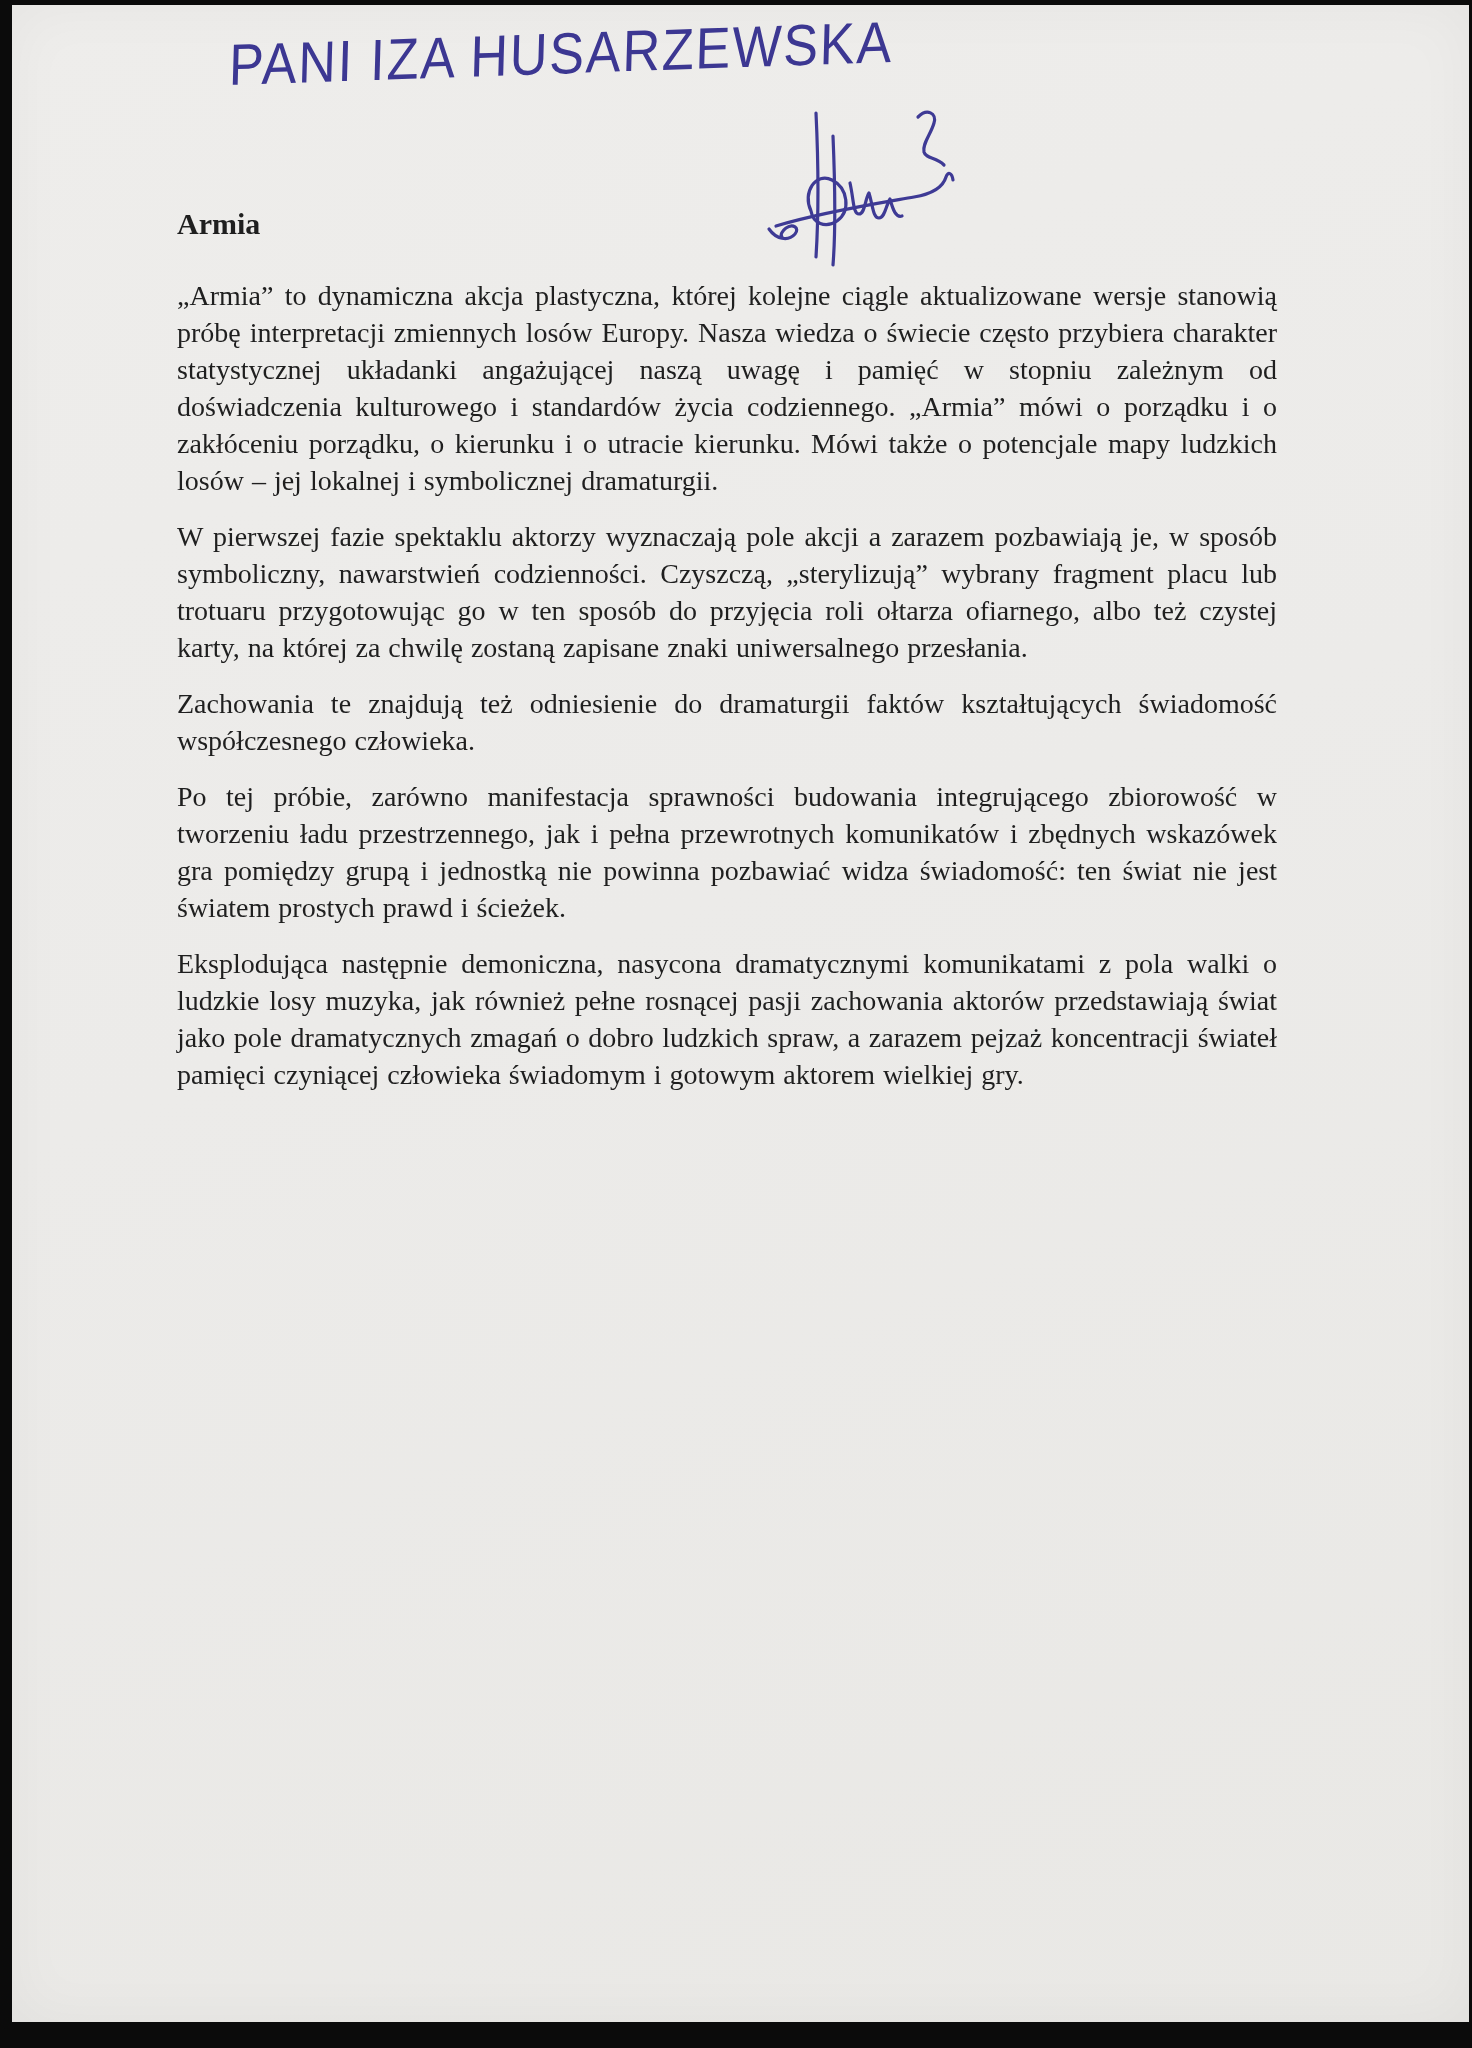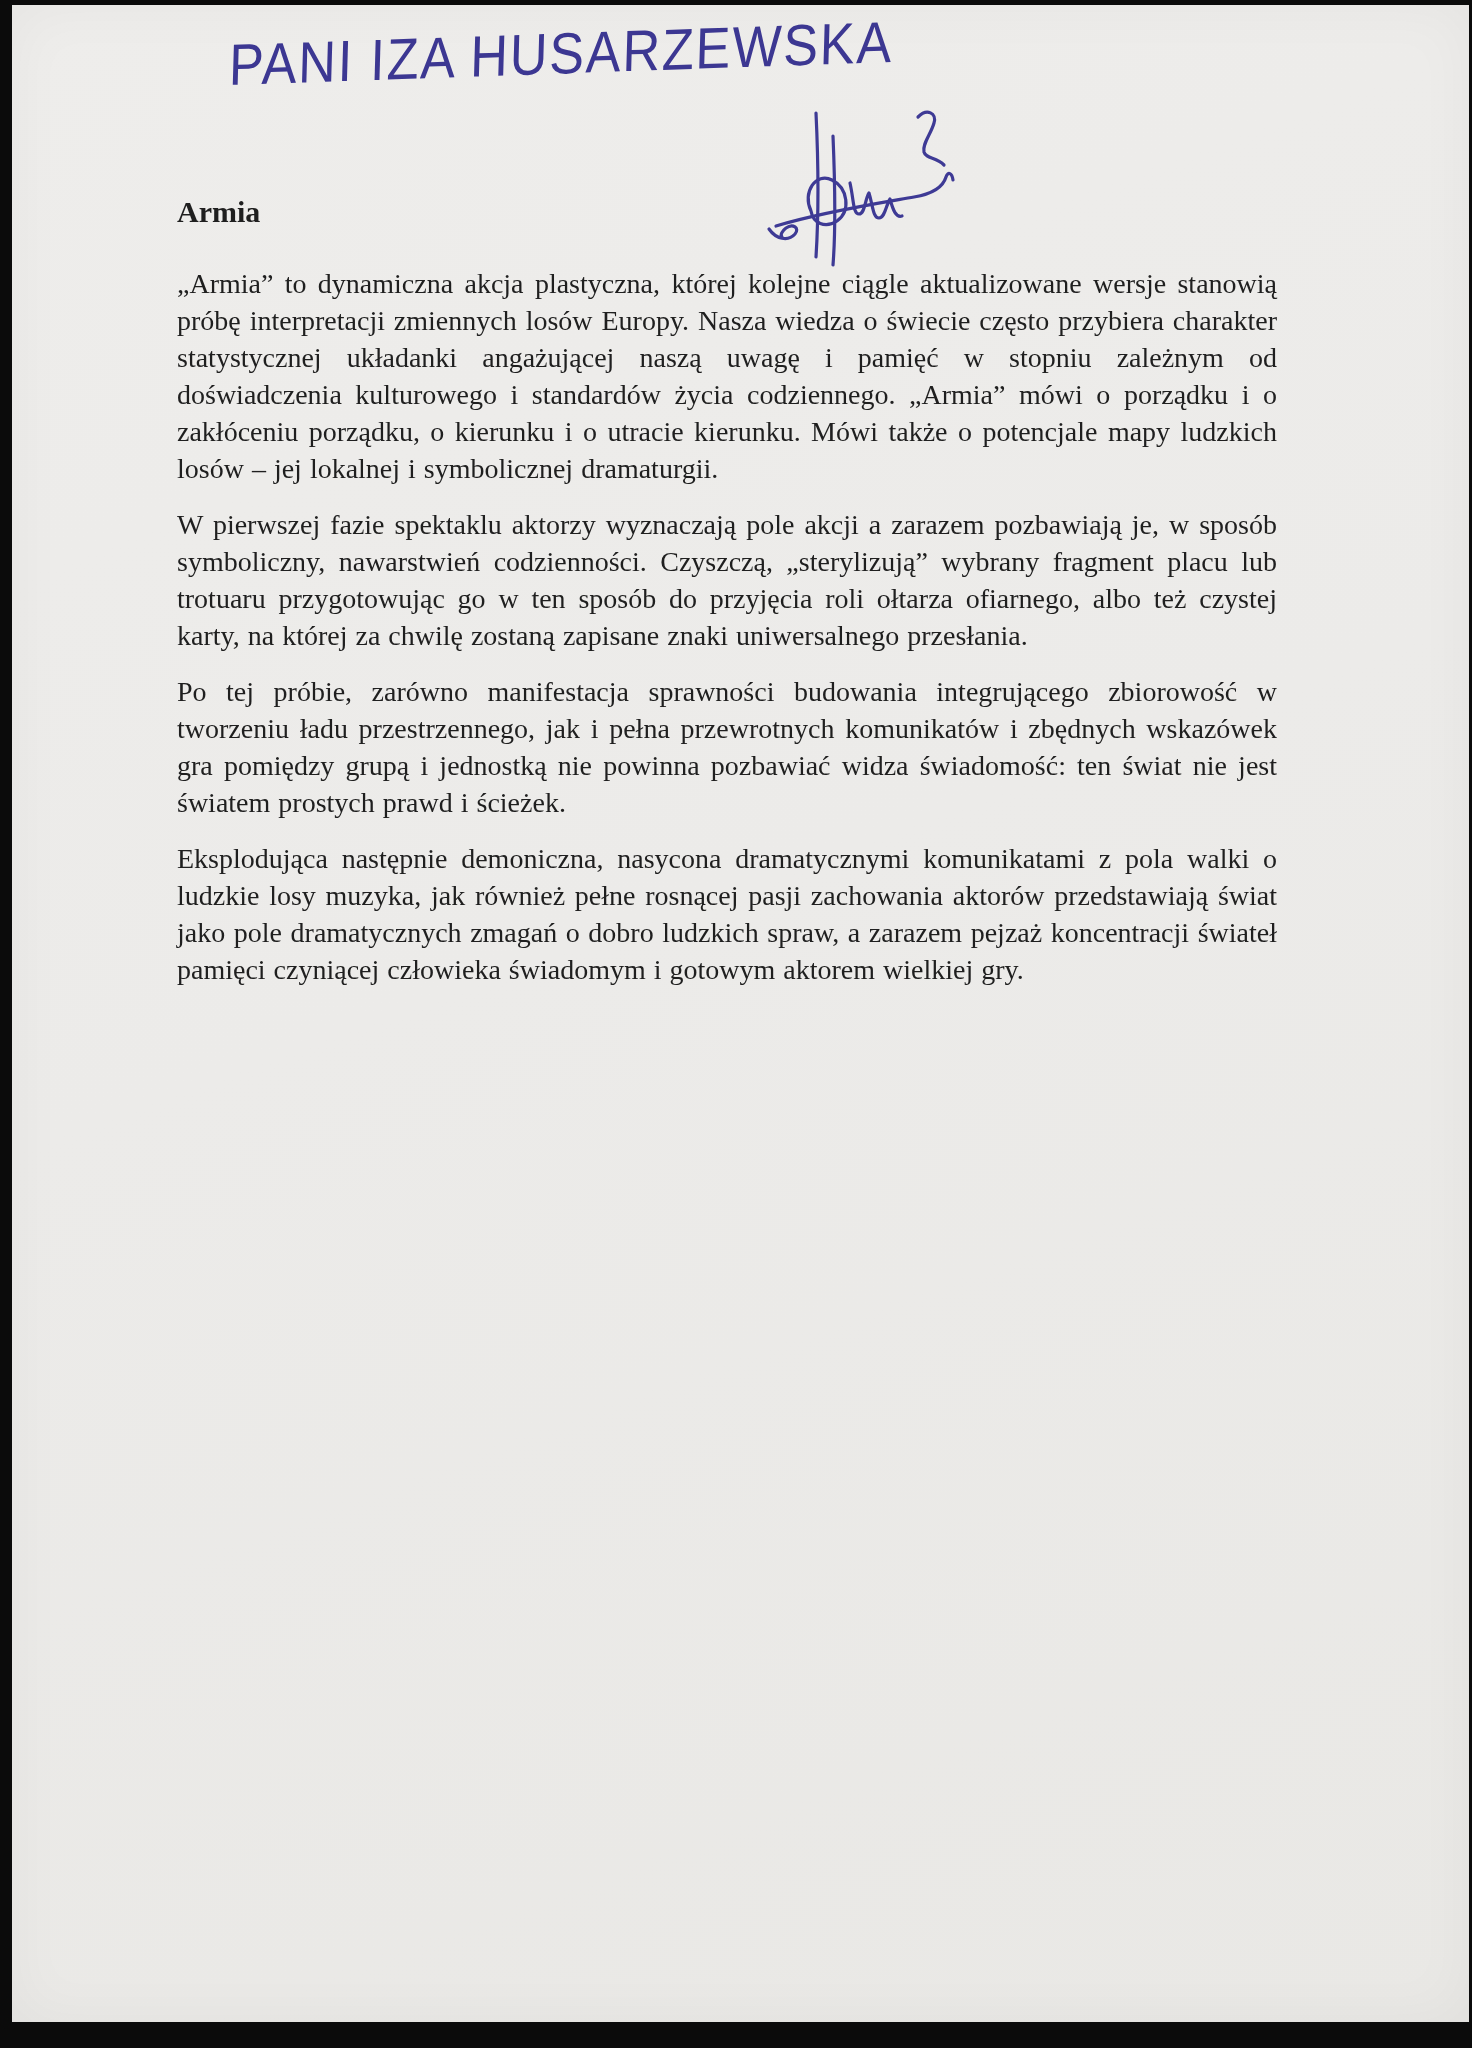--- a/index.html
+++ b/index.html
@@ -46,21 +46,21 @@
   }
   .text-block {
     position: absolute;
     left: 165px; top: 186px;
     width: 1100px;
     color: #1f1f1f;
   }
   .doc-title {
     font-size: 30px;
     font-weight: bold;
-    margin: 4px 0 36px 0;
+    margin: 16px 0 36px 0;
     line-height: 34px;
   }
   .doc-paragraph {
     font-size: 28px;
     line-height: 37px;
     text-align: justify;
     margin: 0 0 19px 0;
     word-spacing: 1px;
   }
 </style>
@@ -86,17 +86,18 @@
 
     <path d="M799,206 c-9,-19 5,-39 21,-31 c16,8 19,31 5,41 c-12,8 -24,2 -26,-10"></path>
 
     <path d="M838,178 c4,18 3,31 9,31 c6,0 6,-15 10,-21 c4,13 4,25 10,25 c6,0 7,-13 11,-19 c3,11 6,19 12,17"></path>
   </svg>
 
   <div class="text-block">
     <h1 class="doc-title">Armia</h1>
     <p class="doc-paragraph">„Armia” to dynamiczna akcja plastyczna, której kolejne ciągle aktualizowane wersje stanowią próbę interpretacji zmiennych losów Europy. Nasza wiedza o świecie często przybiera charakter statystycznej układanki angażującej naszą uwagę i pamięć w stopniu zależnym od doświadczenia kulturowego i standardów życia codziennego. „Armia” mówi o porządku i o zakłóceniu porządku, o kierunku i o utracie kierunku. Mówi także o potencjale mapy ludzkich losów – jej lokalnej i symbolicznej dramaturgii.</p>
     <p class="doc-paragraph">W pierwszej fazie spektaklu aktorzy wyznaczają pole akcji a zarazem pozbawiają je, w sposób symboliczny, nawarstwień codzienności. Czyszczą, „sterylizują” wybrany fragment placu lub trotuaru przygotowując go w ten sposób do przyjęcia roli ołtarza ofiarnego, albo też czystej karty, na której za chwilę zostaną zapisane znaki uniwersalnego przesłania.</p>
+    <p class="doc-paragraph">Zachowania te znajdują też odniesienie do dramaturgii faktów kształtujących świadomość współczesnego człowieka.</p>
     <p class="doc-paragraph">Po tej próbie, zarówno manifestacja sprawności budowania integrującego zbiorowość w tworzeniu ładu przestrzennego, jak i pełna przewrotnych komunikatów i zbędnych wskazówek gra pomiędzy grupą i jednostką nie powinna pozbawiać widza świadomość: ten świat nie jest światem prostych prawd i ścieżek.</p>
     <p class="doc-paragraph">Eksplodująca następnie demoniczna, nasycona dramatycznymi komunikatami z pola walki o ludzkie losy muzyka, jak również pełne rosnącej pasji zachowania aktorów przedstawiają świat jako pole dramatycznych zmagań o dobro ludzkich spraw, a zarazem pejzaż koncentracji świateł pamięci czyniącej człowieka świadomym i gotowym aktorem wielkiej gry.</p>
   </div>
 
 </div>
 
 </body></html>

